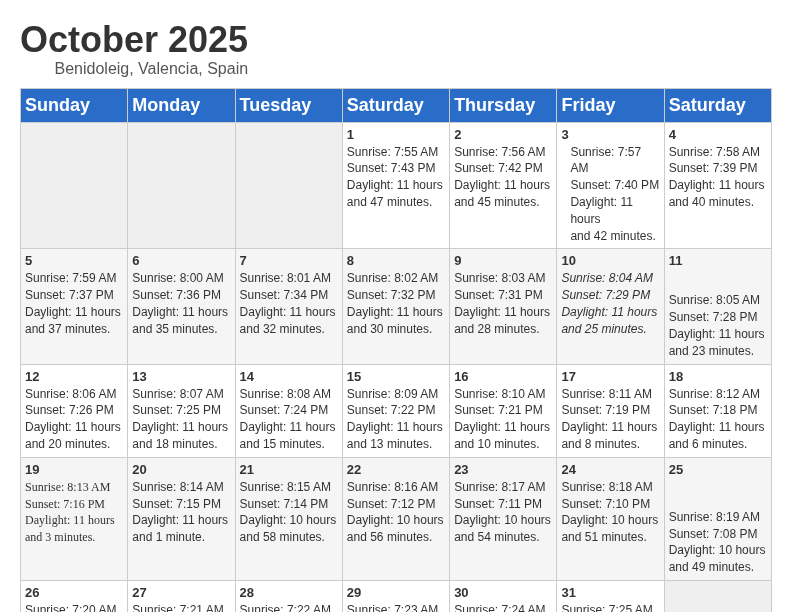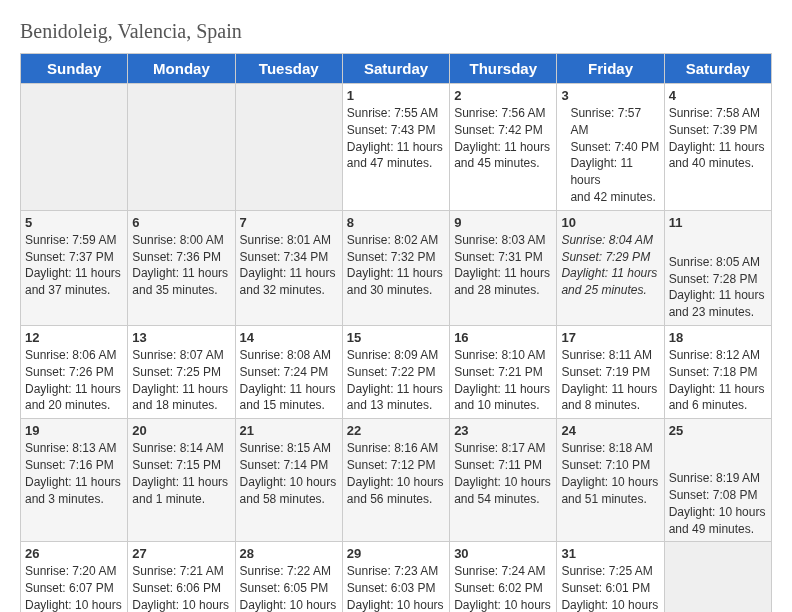--- a/index.html
+++ b/index.html
@@ -35,35 +35,34 @@
     .title-block {
       text-align: right;
     }
     .month-title {
       font-size: 36px;
       font-weight: bold;
       color: #333;
       line-height: 1.1;
     }
     .location {
-      font-size: 20px;
+      font-size: 16px;
       color: #555;
-      font-family: Liberation Serif, serif;
     }
     table {
       width: 100%;
       border-collapse: collapse;
       font-size: 11px;
     }
     thead tr th {
       background: #2a6dc9;
       color: #fff;
       padding: 6px 4px;
-      text-align: center;
-      font-size: 15px;
+      text-align: left;
+      font-size: 18px;
       font-weight: bold;
       border: 1px solid #ccc;
     }
     tbody tr td {
       border: 1px solid #ccc;
       vertical-align: top;
       padding: 4px;
       width: calc(100% / 7);
       min-height: 80px;
       height: 80px;
@@ -90,20 +89,21 @@
     }
     .empty-cell {
       background: #efefef !important;
     }
   </style>
 </head>
 <body>
 
 <div class="header">
   <div class="title-block">
+    <div class="month-title">October 2025</div>
     <div class="location">Benidoleig, Valencia, Spain</div>
   </div>
 </div>
 
 <table>
   <thead>
     <tr>
     <th>Sunday</th>
         <th>Monday</th>
         <th>Tuesday</th>
@@ -245,21 +245,21 @@
           <div class="day-number">18</div>
           <div class="day-info" style="white-space: pre-line;">Sunrise: 8:12 AM
 Sunset: 7:18 PM
 Daylight: 11 hours
 and 6 minutes.</div>
         </td>
       </tr>
       <tr>
         <td>
           <div class="day-number">19</div>
-          <div class="day-info" style="white-space: pre-line;">Sunrise: 8:13 AM
+          <div class="day-info" style="white-space: pre-line; font-family: Liberation Serif, serif;">Sunrise: 8:13 AM
 Sunset: 7:16 PM
 Daylight: 11 hours
 and 3 minutes.</div>
         </td>
         <td>
           <div class="day-number">20</div>
           <div class="day-info" style="white-space: pre-line;">Sunrise: 8:14 AM
 Sunset: 7:15 PM
 Daylight: 11 hours
 and 1 minute.</div>

